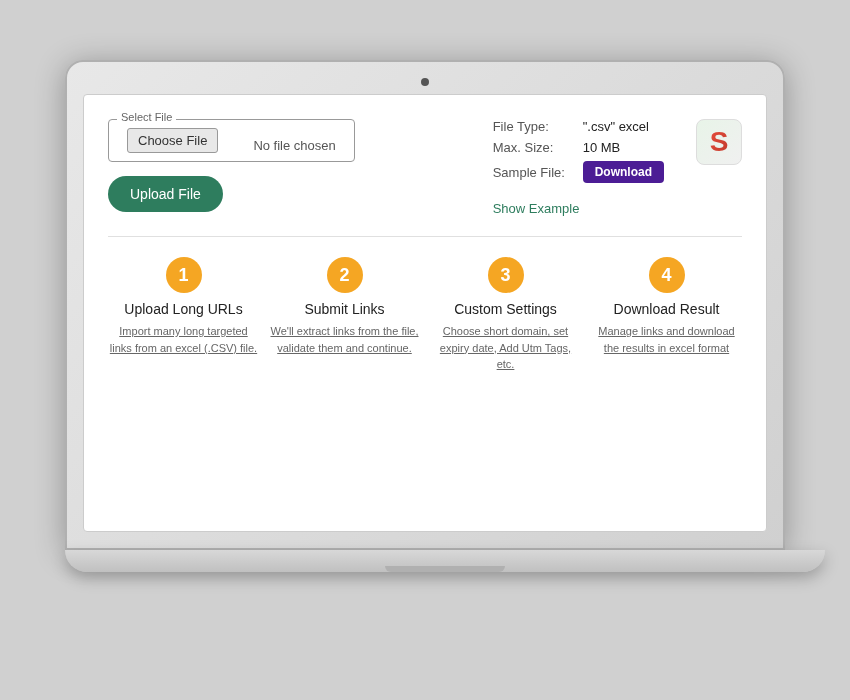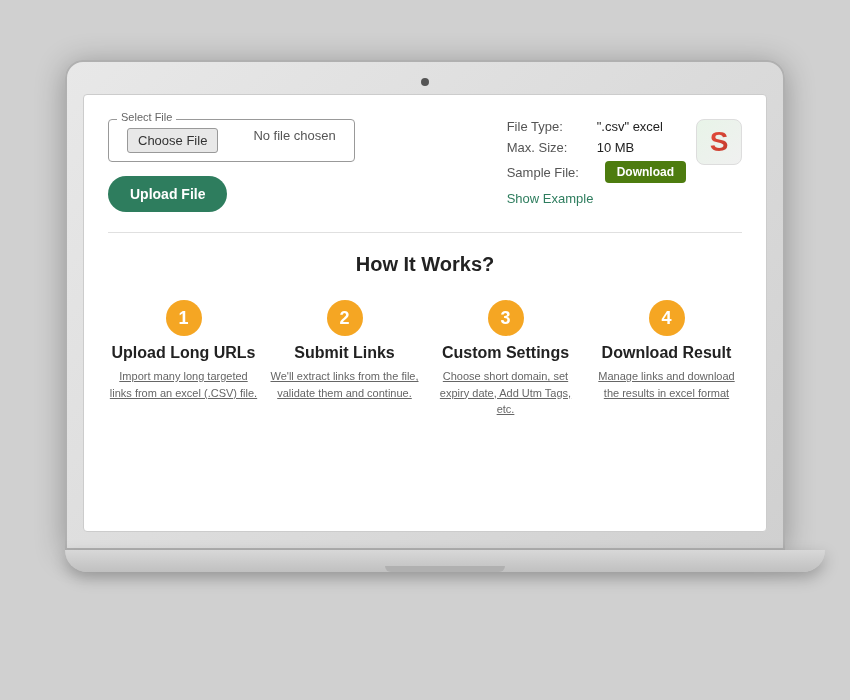--- a/index.html
+++ b/index.html
@@ -116,21 +116,21 @@
       top: -9px;
       left: 8px;
       background: #fff;
       padding: 0 4px;
       font-size: 11px;
       color: #666;
     }
 
     .file-input-row {
       display: flex;
-      align-items: flex-start;
+      align-items: flex-end;
       gap: 8px;
     }
 
     .choose-file-btn {
       background: #e8e8e8;
       border: 1px solid #999;
       border-radius: 3px;
       padding: 4px 10px;
       font-size: 13px;
       cursor: pointer;
@@ -143,29 +143,29 @@
       margin-left: 27px;
     }
 
     .upload-btn {
       background: #2e7d5e;
       color: #fff;
       border: none;
       border-radius: 22px;
       padding: 10px 22px;
       font-size: 14px;
-      font-weight: bold;
+      font-weight: normal;
       cursor: pointer;
     }
 
     
     .right-panel {
       display: flex;
       align-items: flex-start;
-      gap: 10px;
+      gap: 32px;
     }
 
     .info-table {
       font-size: 13px;
     }
 
     .info-row {
       display: flex;
       margin-bottom: 6px;
       align-items: center;
@@ -175,38 +175,37 @@
       color: #555;
       min-width: 90px;
     }
 
     .info-value {
       color: #222;
       font-weight: 500;
     }
 
     .download-btn {
-      background: #4d7c0f;
+      background: #4c1d95;
       color: #fff;
       border: none;
       border-radius: 4px;
       padding: 4px 12px;
       font-size: 12px;
       cursor: pointer;
       font-weight: bold;
-      margin-left: 8px;
     }
 
     .show-example {
       color: #2e7d5e;
       font-size: 13px;
       text-decoration: none;
       cursor: pointer;
       display: block;
-      margin-top: 8px;
+      margin-top: 18px;
     }
 
     
     .logo {
       width: 46px;
       height: 46px;
       border-radius: 8px;
       background: linear-gradient(135deg, #e8f4e8, #f0f0f0);
       display: flex;
       align-items: center;
@@ -262,22 +261,22 @@
       color: #fff;
       font-size: 18px;
       font-weight: bold;
       display: flex;
       align-items: center;
       justify-content: center;
       margin-bottom: 8px;
     }
 
     .step-title {
-      font-size: 16px;
-      font-weight: bold;
+      font-size: 14px;
+      font-weight: normal;
       color: #222;
       margin-bottom: 6px;
     }
 
     .step-desc {
       font-size: 11px;
       color: #666;
       line-height: 1.5;
       text-decoration: underline;
     }
@@ -322,21 +321,20 @@
               </div>
               <a class="show-example">Show Example</a>
             </div>
             <div class="logo">
               <span class="logo-s">S</span>
             </div>
           </div>
         </div>
 
         <div class="how-section">
-          <div class="how-title">How It Works?</div>
           <div class="steps-row" id="steps-container">
           <div class="step">
       <div class="step-number">1</div>
       <div class="step-title">Upload Long URLs</div>
       <div class="step-desc">Import many long targeted links from an excel (.CSV) file.</div>
     </div>
               <div class="step">
       <div class="step-number">2</div>
       <div class="step-title">Submit Links</div>
       <div class="step-desc">We'll extract links from the file, validate them and continue.</div>

